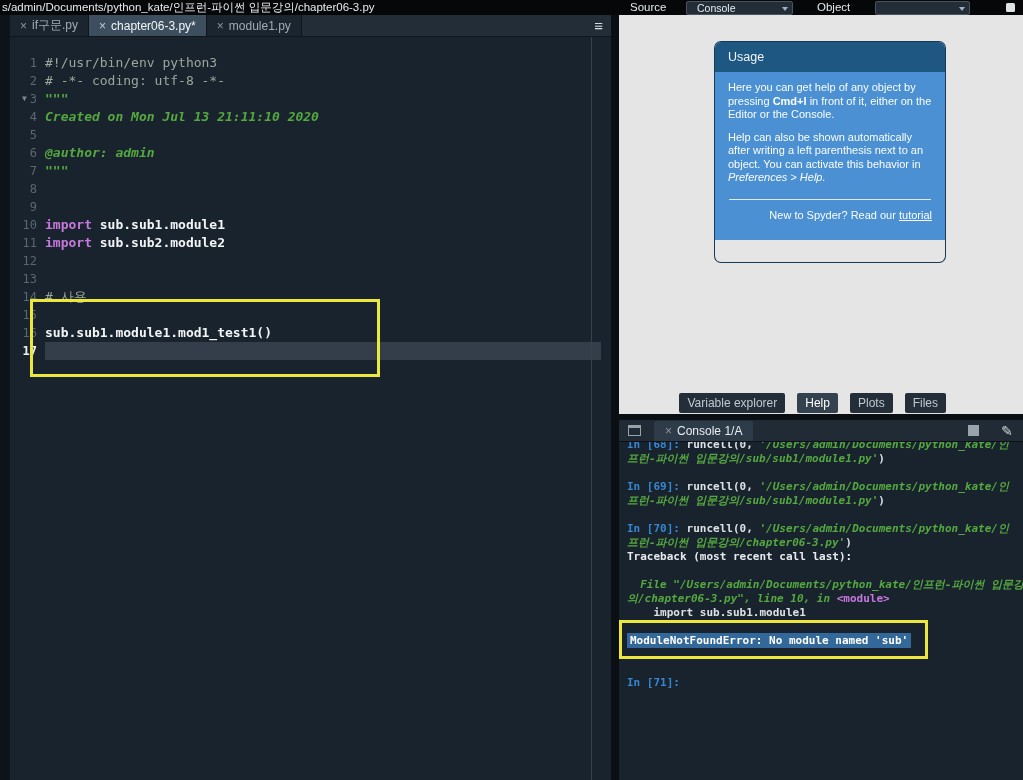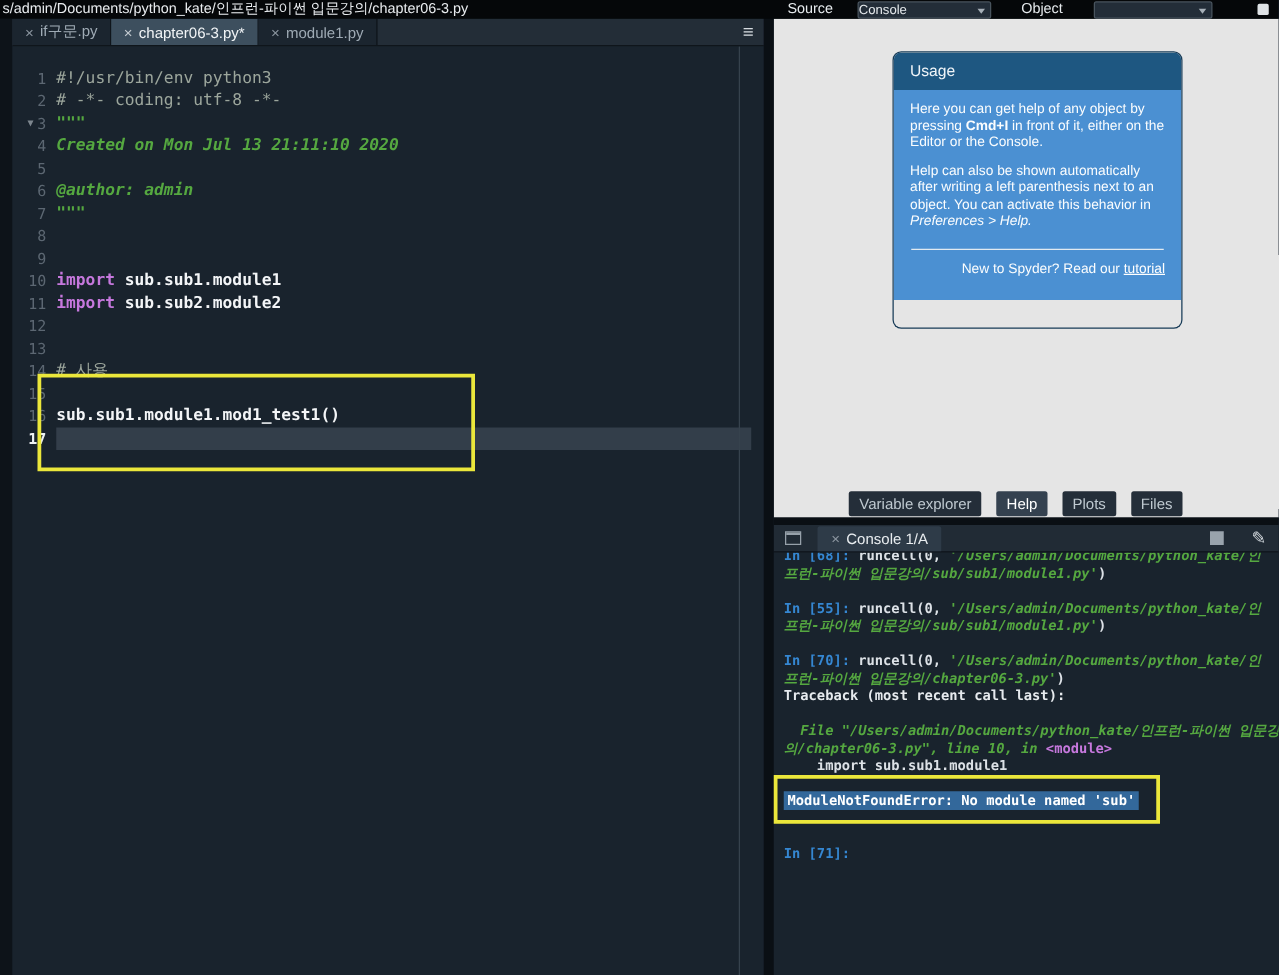--- a/index.html
+++ b/index.html
@@ -5,21 +5,21 @@
   html,body{margin:0;padding:0}
   body{width:1023px;height:780px;position:relative;background:#19232D;overflow:hidden;
        font-family:"Liberation Sans","DejaVu Sans",sans-serif;}
 
   
   .titlebar{position:absolute;left:0;top:0;width:1023px;height:15px;background:#050709;z-index:7}
   .path{position:absolute;left:2px;top:0;line-height:15px;font-size:11.5px;color:#E9ECEF;white-space:nowrap}
   .lbl{position:absolute;top:0;line-height:15px;font-size:11.5px;color:#E6EAED}
   .src{left:630px}.obj{left:817px}
   .combo{position:absolute;top:1px;height:14px;background:#232D38;border:1px solid #49545E;border-radius:2px;
-         color:#E6EAED;font-size:10.5px;display:flex;align-items:center;padding-left:0;box-sizing:border-box}
+         color:#E6EAED;font-size:10.5px;display:flex;align-items:center;padding-left:10px;box-sizing:border-box}
   .combo1{left:686px;width:107px}
   .combo2{left:875px;width:95px}
   .arrow{position:absolute;right:4px;top:5px;width:0;height:0;border-left:3.5px solid transparent;
          border-right:3.5px solid transparent;border-top:4px solid #A7B0B8}
   .lockicon{position:absolute;left:1006px;top:3px;width:9px;height:9px;background:#DFE3E6;border-radius:1.5px}
 
   
   .leftstrip{position:absolute;left:0;top:15px;width:10px;height:765px;background:#0D1319}
   .etabbar{position:absolute;left:10px;top:15px;width:601px;height:22px;background:#232D37;
            border-bottom:1px solid #0F151B;display:flex;align-items:stretch;z-index:4;box-sizing:border-box}
@@ -223,21 +223,21 @@
     <div class="ptab">Plots</div>
     <div class="ptab">Files</div>
   </div>
 <div class="hsplit"></div>
 
 <div class="consolepane">
   <div class="cout">
       <div class="csl"><span class="c-prompt">In [68]: </span><span class="c-out">runcell(0, </span><span class="c-string">'/Users/admin/Documents/python_kate/인</span></div>
       <div class="csl"><span class="c-string">프런-파이썬 입문강의/sub/sub1/module1.py'</span><span class="c-out">)</span></div>
       <div class="csl"></div>
-      <div class="csl"><span class="c-prompt">In [55]: </span><span class="c-out">runcell(0, </span><span class="c-string">'/Users/admin/Documents/python_kate/인</span></div>
+      <div class="csl"><span class="c-prompt">In [69]: </span><span class="c-out">runcell(0, </span><span class="c-string">'/Users/admin/Documents/python_kate/인</span></div>
       <div class="csl"><span class="c-string">프런-파이썬 입문강의/sub/sub1/module1.py'</span><span class="c-out">)</span></div>
       <div class="csl"></div>
       <div class="csl"><span class="c-prompt">In [70]: </span><span class="c-out">runcell(0, </span><span class="c-string">'/Users/admin/Documents/python_kate/인</span></div>
       <div class="csl"><span class="c-string">프런-파이썬 입문강의/chapter06-3.py'</span><span class="c-out">)</span></div>
       <div class="csl"><span class="c-tb">Traceback (most recent call last):</span></div>
       <div class="csl"></div>
       <div class="csl"><span class="c-file">  File "/Users/admin/Documents/python_kate/인프런-파이썬 입문강</span></div>
       <div class="csl"><span class="c-file">의/chapter06-3.py", line 10, in </span><span class="c-mod">&lt;module&gt;</span></div>
       <div class="csl"><span class="c-out">    import sub.sub1.module1</span></div>
       <div class="csl"></div>

